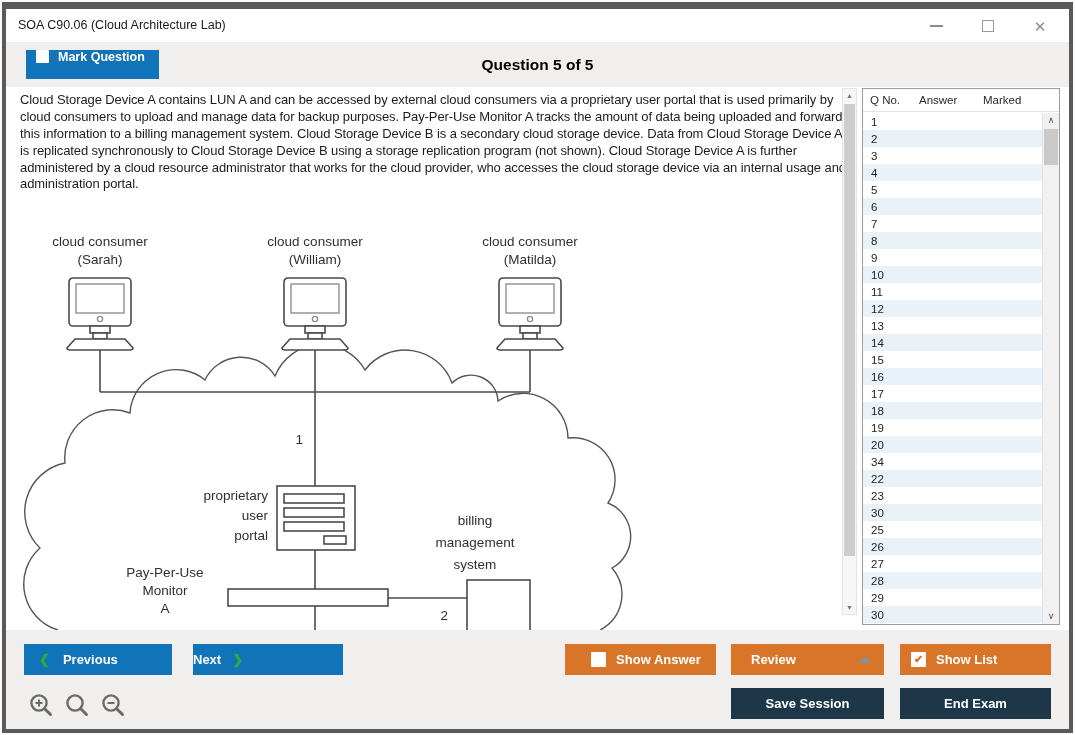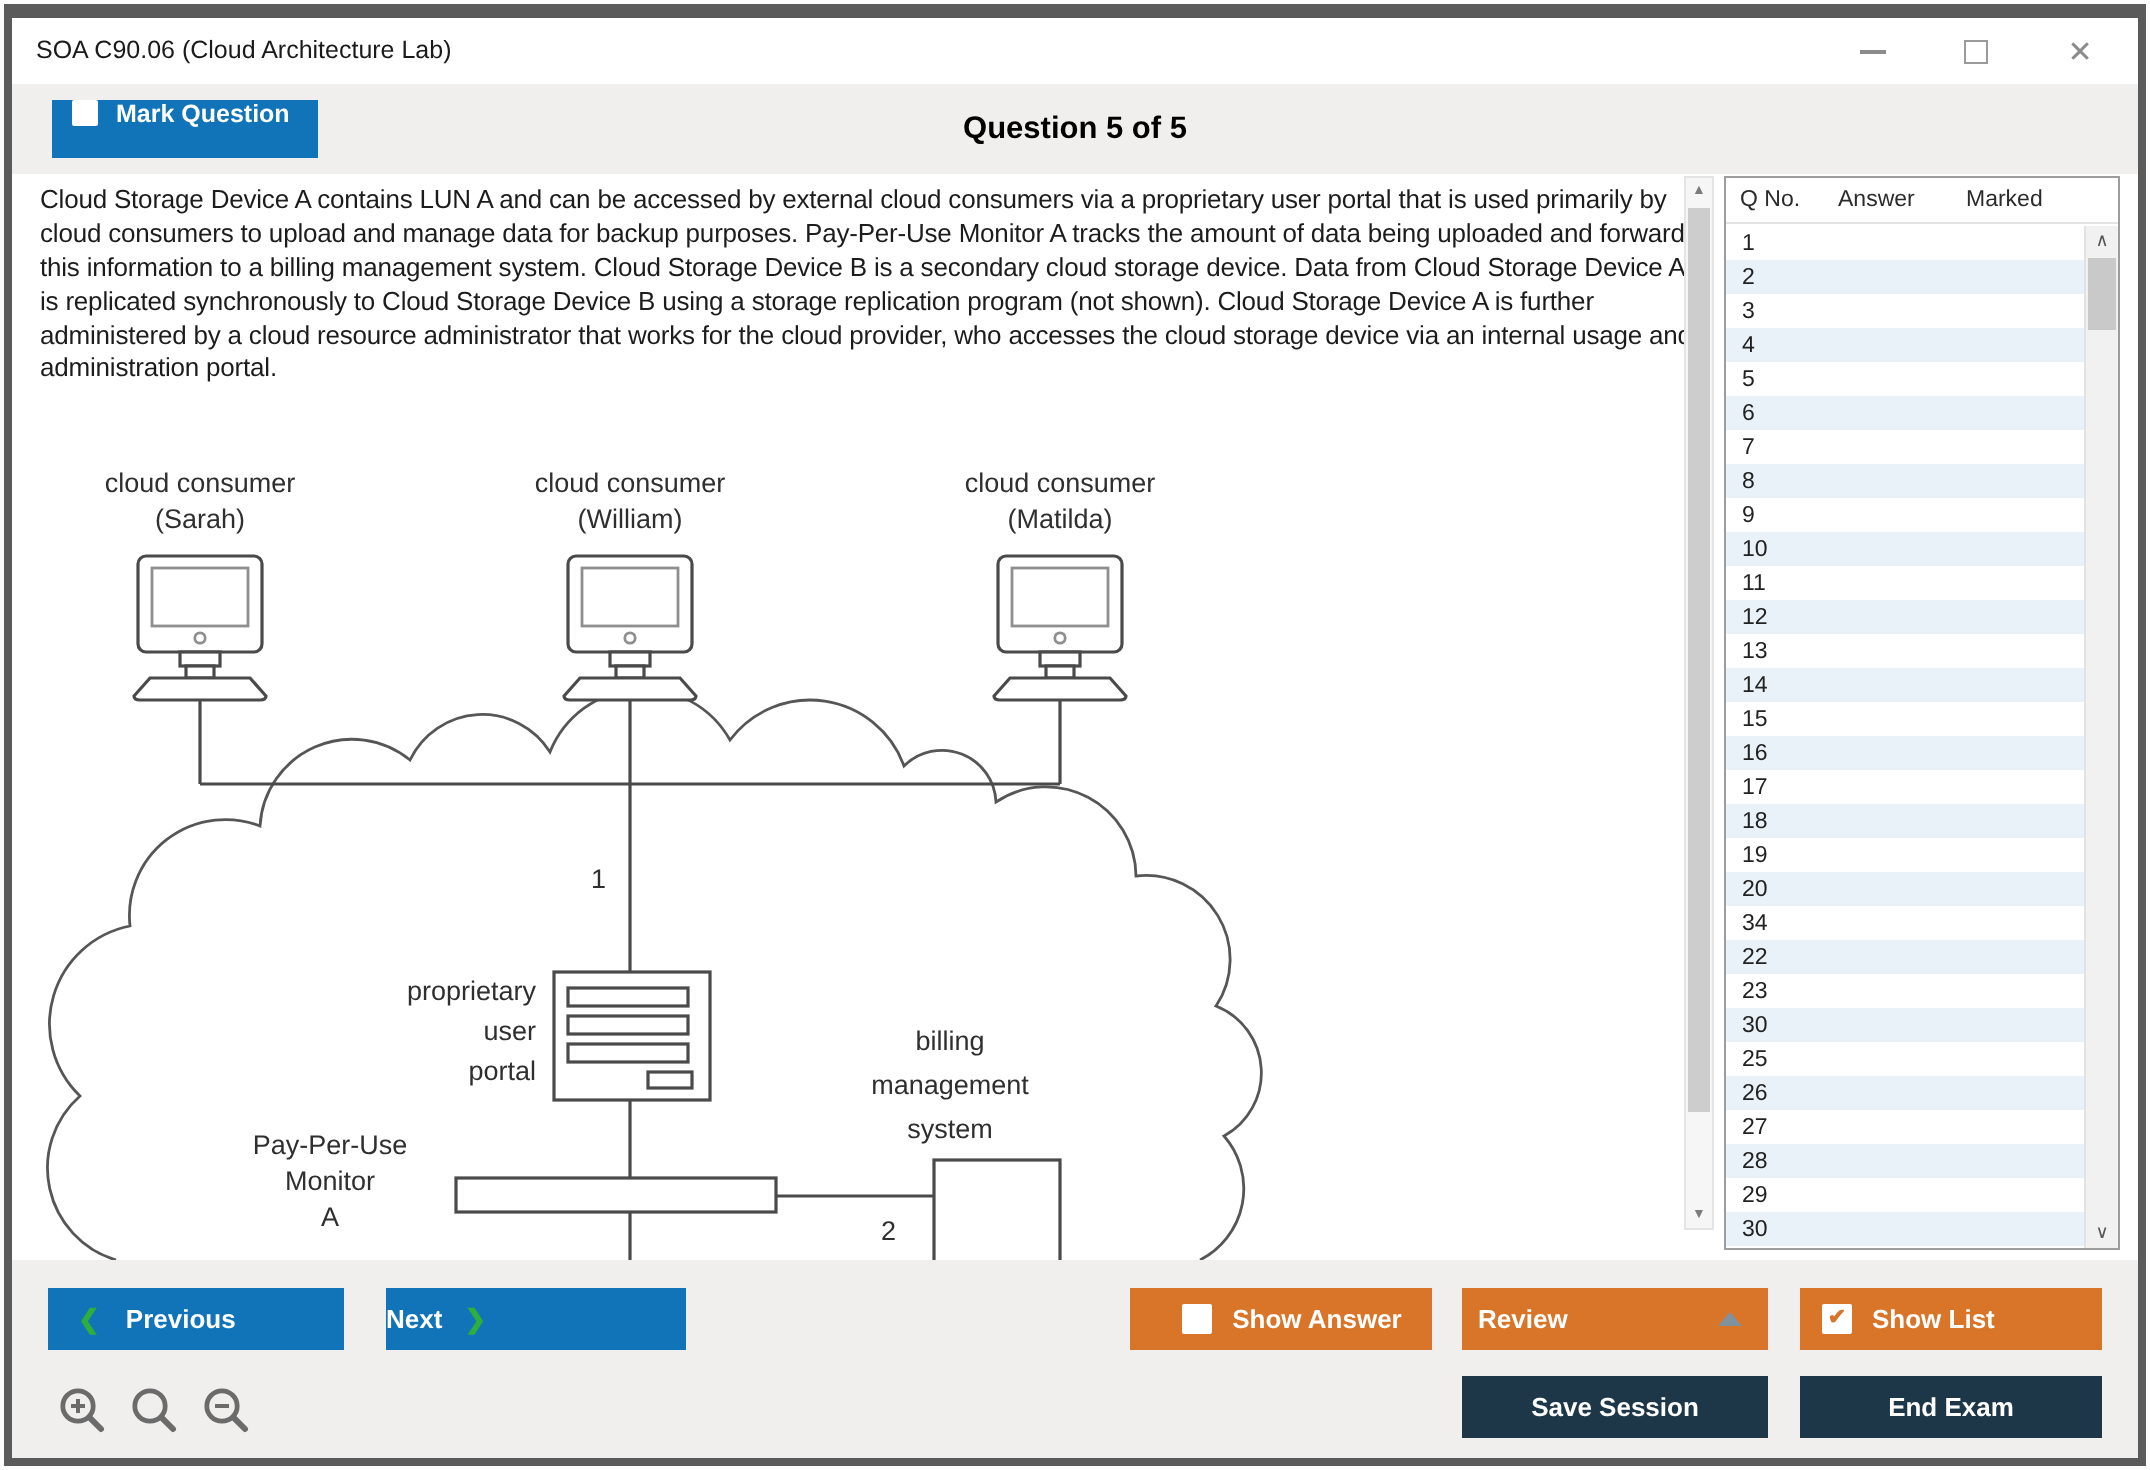--- a/index.html
+++ b/index.html
@@ -88,21 +88,21 @@
   .bottombar{position:absolute;left:0;bottom:0;width:100%;height:99px;background:var(--bar_gray,#f1efee);}
   .btn{position:absolute;height:31px;border:none;color:#fff;font-family:"Liberation Sans",sans-serif;
        font-size:13px;font-weight:bold;display:flex;align-items:center;cursor:pointer;}
   .btn.blue{background:var(--accent_blue,#1173b8);}
   .btn.orange{background:var(--accent_orange,#d97529);}
   .btn.navy{background:var(--dark_navy,#1d3749);justify-content:center;}
   .chev{color:var(--chevron_green,#2fae3d);font-size:13px;font-weight:bold;}
   .btn-prev{left:18px;top:14px;width:148px;padding-left:15px;gap:13px;}
   .btn-next{left:187px;top:14px;width:150px;gap:11px;}
   .btn-showanswer{left:559px;top:14px;width:151px;padding-left:11px;gap:10px;justify-content:center;}
-  .btn-review{left:725px;top:14px;width:153px;padding-left:8px;}
+  .btn-review{left:725px;top:14px;width:153px;padding-left:20px;}
   .btn-showlist{left:894px;top:14px;width:151px;padding-left:11px;gap:10px;}
   .btn-save{left:725px;top:58px;width:153px;}
   .btn-end{left:894px;top:58px;width:151px;}
   .checkbox.big{width:15px;height:15px;}
   .tri-up{position:absolute;right:13px;top:12px;width:0;height:0;
     border-left:6px solid transparent;border-right:6px solid transparent;border-bottom:7px solid #80929d;}
   .zoomtools{position:absolute;left:22px;top:62px;display:flex;gap:9px;}
   .zoomtools svg{cursor:pointer;}
 
   .check-glyph{color:var(--accent_orange,#d97529);font-weight:bold;}

